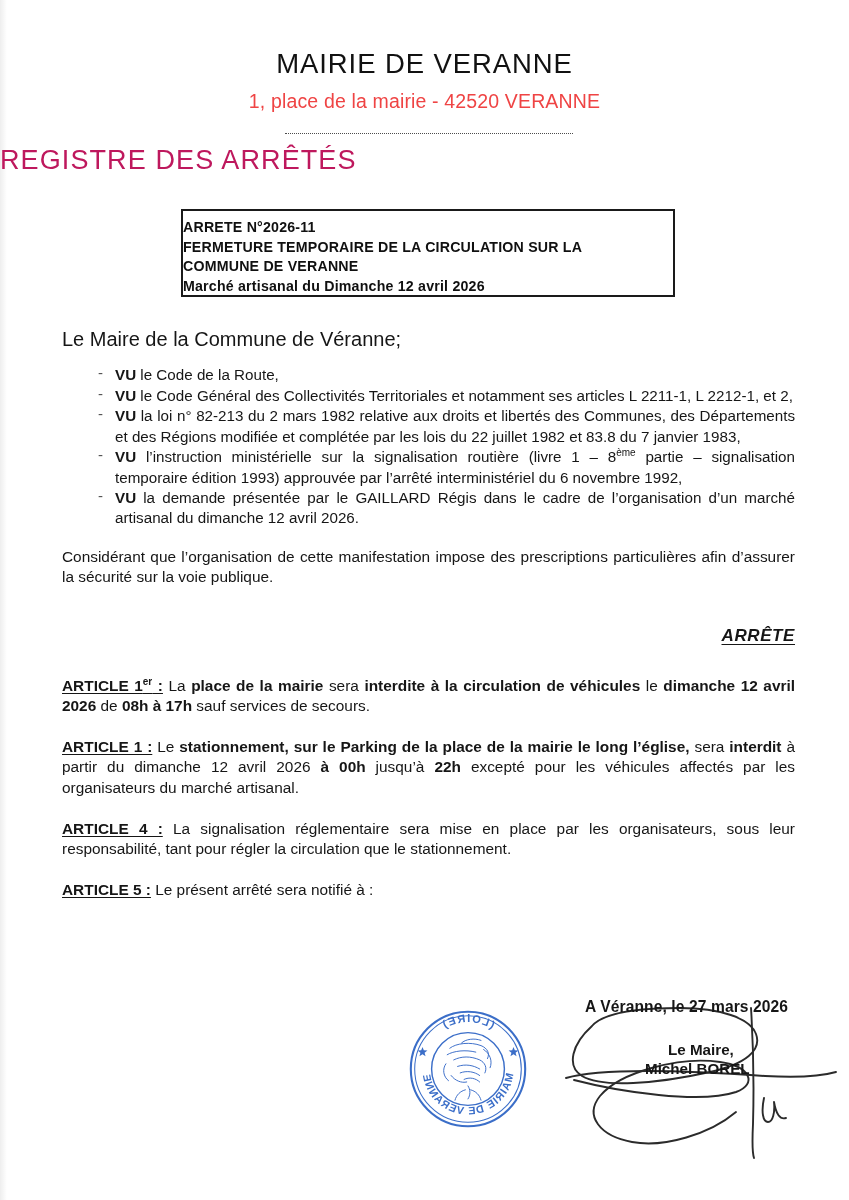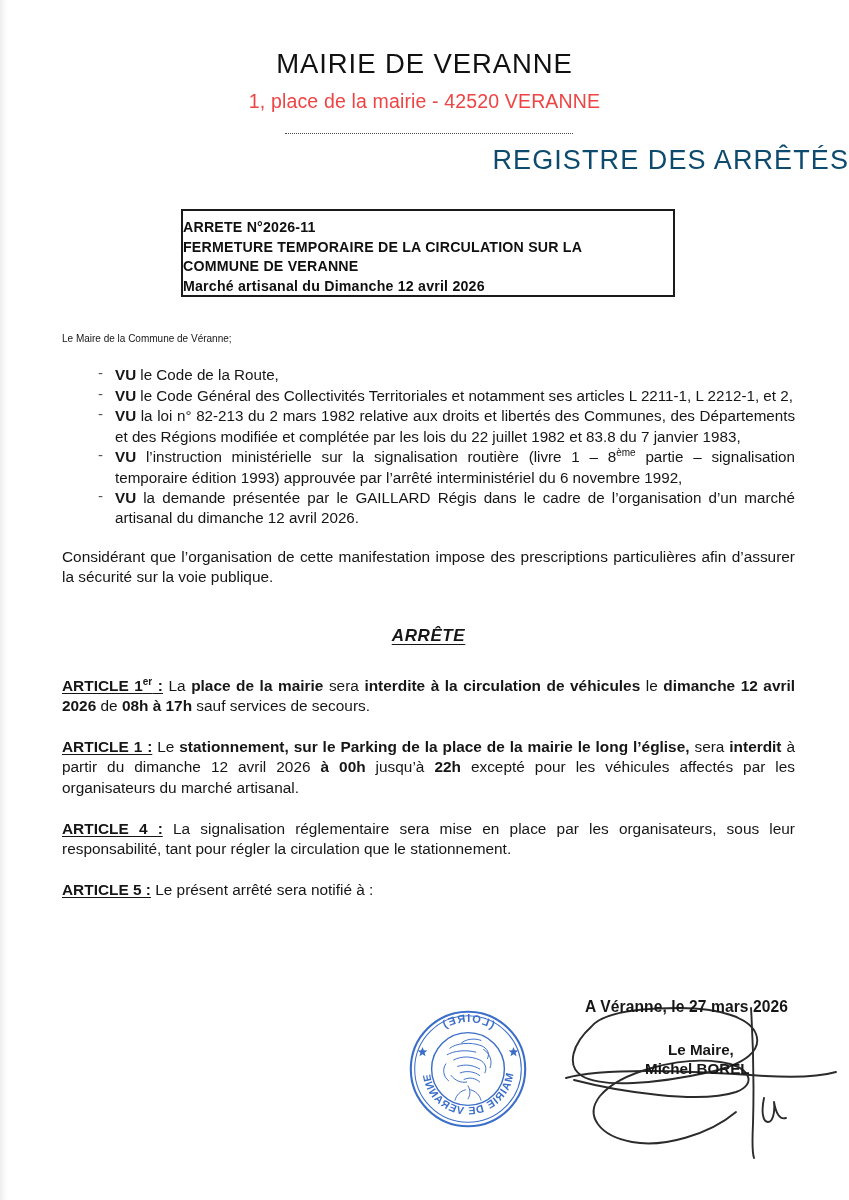--- a/index.html
+++ b/index.html
@@ -56,24 +56,24 @@
     left: 285px;
     top: 133px;
     width: 288px;
     height: 0;
     border-top: 1.5px dotted #4c4c4c;
   }
   .hdr-registre {
     position: absolute;
     left: 0; right: 0;
     top: 145px;
-    text-align: right;
+    text-align: left;
     font-size: 27px;
     letter-spacing: 1.1px;
-    color: #0c4a6e;
+    color: #be185d;
   }
 
   
   .title-box {
     position: absolute;
     left: 181px;
     top: 209px;
     width: 494px;
     height: 88px;
     border: 2.2px solid #1a1a1a;
@@ -90,21 +90,21 @@
   }
 
   
   .body-wrap {
     position: absolute;
     left: 62px;
     top: 329px;
     width: 733px;
   }
   .intro {
-    font-size: 10px;
+    font-size: 20px;
     line-height: 20px;
     margin-bottom: 16px;
   }
   ul.vu-list {
     list-style: none;
     margin: 0;
     padding: 0;
   }
   ul.vu-list li {
     position: relative;
@@ -126,21 +126,21 @@
   .sup { font-size: 10px; vertical-align: super; line-height: 0; }
 
   .considerant {
     margin-top: 18px;
     font-size: 15.4px;
     line-height: 20.5px;
     text-align: justify;
   }
 
   .arrete-head {
-    text-align: center;
+    text-align: right;
     font-weight: bold;
     font-style: italic;
     font-size: 17px;
     letter-spacing: 0.6px;
     text-decoration: underline;
     text-underline-offset: 2.5px;
     margin-top: 38px;
     margin-bottom: 30px;
   }
 

